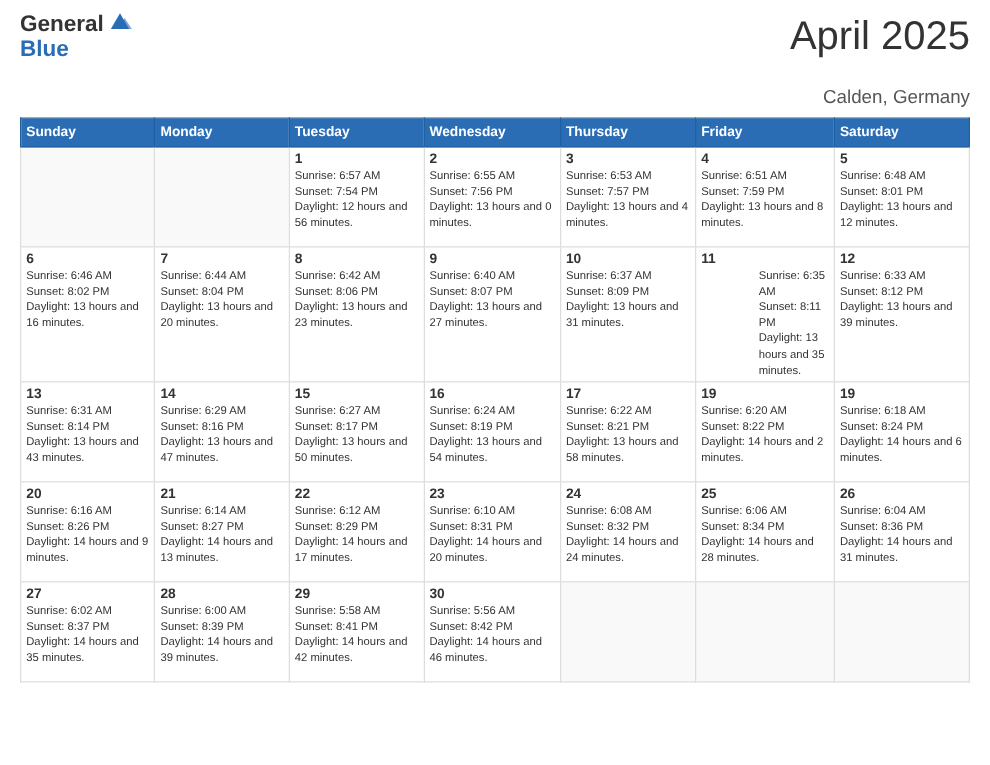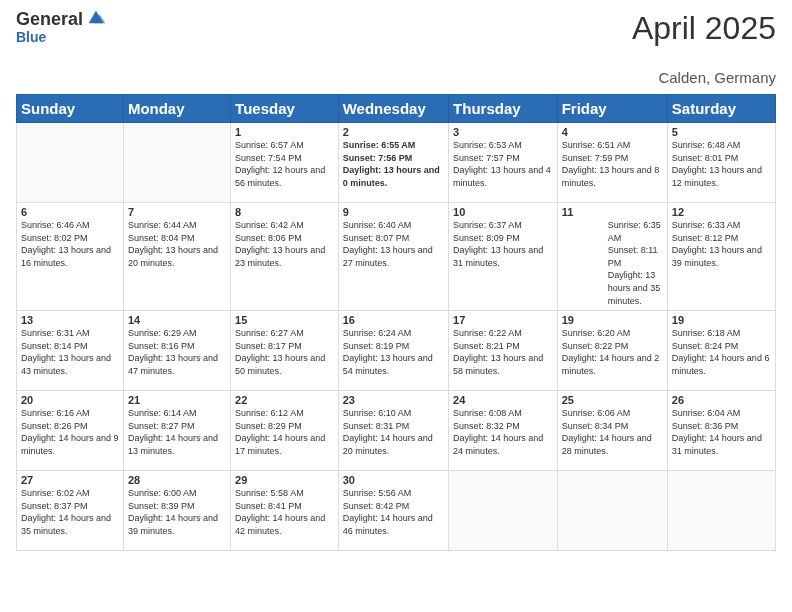--- a/index.html
+++ b/index.html
@@ -30,21 +30,21 @@
       display: flex;
       flex-direction: column;
       line-height: 1.1;
     }
     .logo-general {
       font-size: 18px;
       font-weight: bold;
       color: #333;
     }
     .logo-blue {
-      font-size: 14px;
+      font-size: 18px;
       font-weight: bold;
       color: #2a6db5;
     }
     .logo-icon {
       width: 22px;
       height: 22px;
       margin-left: 2px;
       margin-top: -4px;
     }
     .title-block {
@@ -61,21 +61,21 @@
       margin-top: 22px;
     }
     .calendar {
       width: 100%;
       border-collapse: collapse;
       border: 1px solid #ccc;
     }
     .calendar th {
       background: #2a6db5;
       color: #fff;
-      font-size: 15px;
+      font-size: 11px;
       font-weight: bold;
       padding: 5px 4px;
       text-align: left;
       border: 1px solid #2060a0;
     }
     .calendar td {
       width: 113px;
       vertical-align: top;
       padding: 3px 4px;
       border: 1px solid #ddd;
@@ -139,21 +139,21 @@
           <td class="empty"></td>
           <td class="empty"></td>
           <td>
             <span class="day-num">1</span>
             <div class="day-info" style="white-space: pre-line;">Sunrise: 6:57 AM
 Sunset: 7:54 PM
 Daylight: 12 hours and 56 minutes.</div>
           </td>
           <td>
             <span class="day-num">2</span>
-            <div class="day-info" style="white-space: pre-line; font-weight: bold;">Sunrise: 6:55 AM
+            <div class="day-info" style="white-space: pre-line;">Sunrise: 6:55 AM
 Sunset: 7:56 PM
 Daylight: 13 hours and 0 minutes.</div>
           </td>
           <td>
             <span class="day-num">3</span>
             <div class="day-info" style="white-space: pre-line;">Sunrise: 6:53 AM
 Sunset: 7:57 PM
 Daylight: 13 hours and 4 minutes.</div>
           </td>
           <td>

